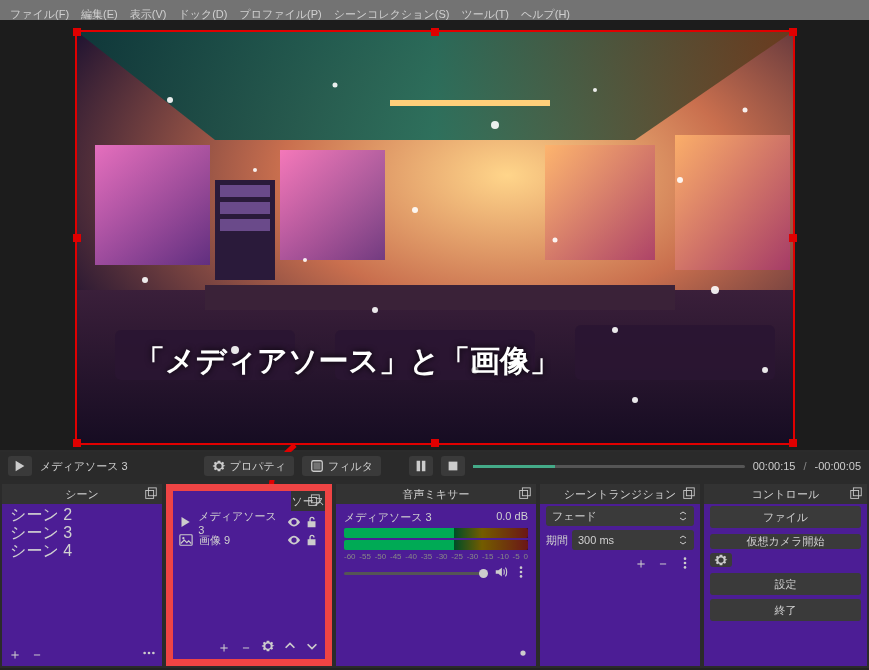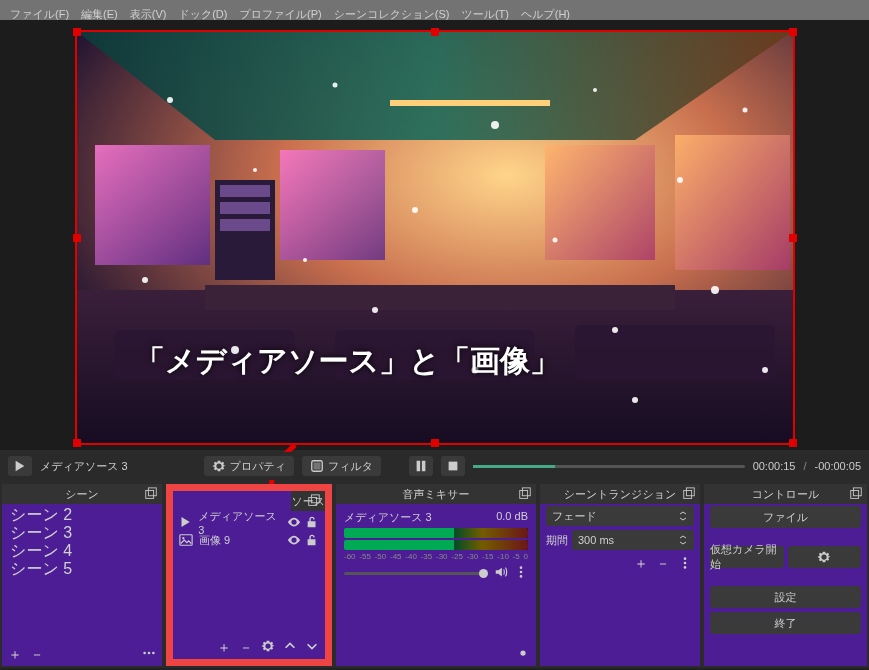--- a/index.html
+++ b/index.html
@@ -59,21 +59,21 @@
   .mixer-ctrls { display:flex; align-items:center; gap:6px; justify-content:flex-end; }
   .vol-track{flex:1;height:3px;background:#555;position:relative;border-radius:2px;}
   .vol-thumb{position:absolute;right:0;top:-3px;width:9px;height:9px;background:#ccc;border-radius:50%;}
 
   .trans-row { display:flex; align-items:center; height:24px; gap:4px; padding:0 6px; }
   .sel { flex:1; height:20px; background:#3a3a3a; border-radius:3px; display:flex; align-items:center; padding:0 6px; font-size:11px; justify-content:space-between;}
   .numbox { flex:1; height:20px; background:#3a3a3a; border-radius:3px; display:flex; align-items:center; padding:0 6px; font-size:11px; justify-content:space-between;}
   .trans-foot { display:flex; justify-content:flex-end; gap:8px; padding:4px 8px; font-size:14px; }
 
   .ctrl-btn { height:22px; margin:2px 6px; background:#3a3a3a; border-radius:3px; display:flex; align-items:center; justify-content:center; font-size:11px; cursor:pointer; }
-  .ctrl-row2 { display:flex; margin:16px 6px; gap:4px; }
+  .ctrl-row2 { display:flex; margin:4px 6px; gap:4px;flex-direction:column; }
   .ctrl-row2 .ctrl-btn{flex:1;margin:0;}
   .gearbox{width:22px;}
 
   .ic { width:14px; height:14px; fill:#ccc; }
   .footer-ic { cursor:pointer; font-size:14px; line-height:1; }
   .arrow { position:absolute; left:255px; top:445px; pointer-events:none; }
 
   .status-strip{position:absolute;bottom:0;left:0;right:0;height:2px;background:#222;}
 </style>
 </head>
@@ -235,21 +235,20 @@
         <svg class="ic" viewBox="0 0 16 16">
             <rect x="2" y="4" width="9" height="9" fill="none" stroke="#ccc"></rect>
             <rect x="5" y="1" width="9" height="9" fill="none" stroke="#ccc"></rect>
           </svg>
       </div>
     </div>
     <div class="dock-body">
       <div class="list-row">シーン 2</div>
       <div class="list-row">シーン 3</div>
       <div class="list-row">シーン 4</div>
-      <div class="list-row">シーン 5</div>
     </div>
     <div class="dock-footer">
       <span class="footer-ic">＋</span>
       <span class="footer-ic">－</span>
       <span style="flex:1"></span>
       <span class="footer-ic">
         <svg class="ic" viewBox="0 0 16 16">
             <circle cx="3" cy="8" r="1.5"></circle>
             <circle cx="8" cy="8" r="1.5"></circle>
             <circle cx="13" cy="8" r="1.5"></circle>

